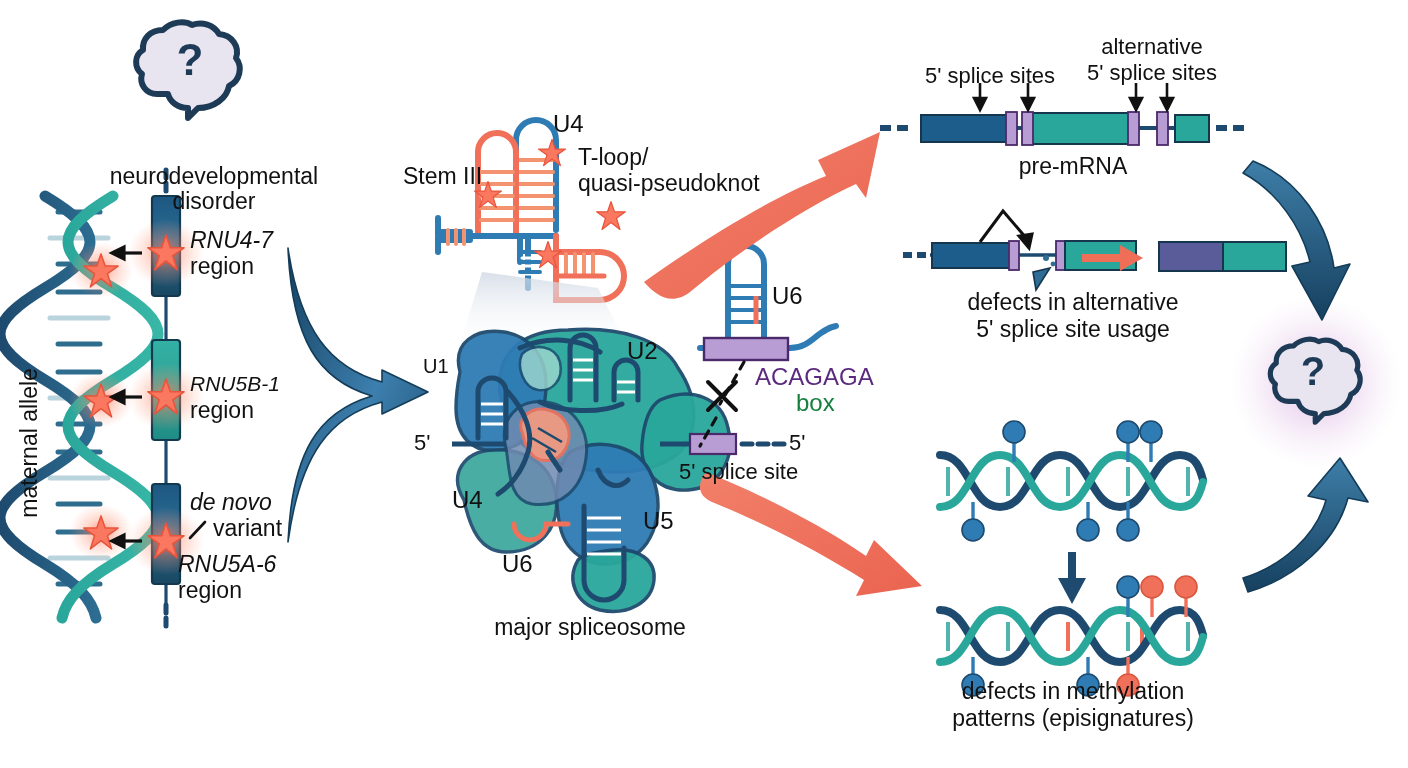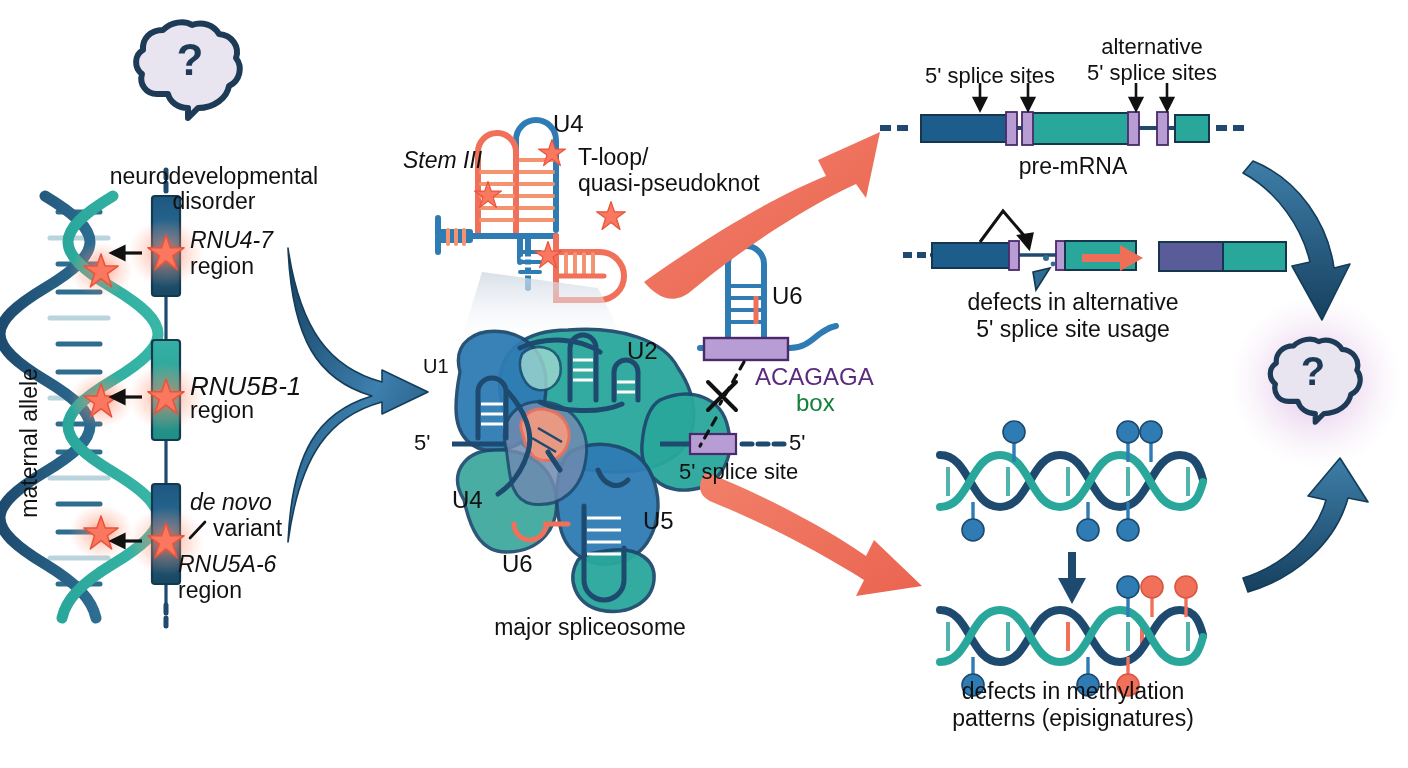--- a/index.html
+++ b/index.html
@@ -541,32 +541,32 @@
   <div class="lbl ctr" style="left:190px; top:112px; font-size:23px;">
     <span style="white-space:pre-line; display:block; text-align:center;margin-left:48px;">neurodevelopmental
 disorder</span>
   </div>
 
   <div class="lbl" style="left:-60px; top:430px; font-size:23px; transform:rotate(-90deg); transform-origin:center; width:180px; text-align:center;">maternal allele</div>
 
   <div class="lbl ital" style="left:190px; top:228px; font-size:23px;">RNU4-7</div>
   <div class="lbl" style="left:190px; top:254px; font-size:23px;">region</div>
 
-  <div class="lbl ital" style="left:190px; top:372px; font-size:26px;">RNU5B-1</div>
+  <div class="lbl ital" style="left:190px; top:372px; font-size:21px;">RNU5B-1</div>
   <div class="lbl" style="left:190px; top:398px; font-size:23px;">region</div>
 
   <div class="lbl ital" style="left:190px; top:490px; font-size:23px;">de novo</div>
   <div class="lbl" style="left:213px; top:516px; font-size:23px;">variant</div>
 
   <div class="lbl ital" style="left:178px; top:552px; font-size:23px;">RNU5A-6</div>
   <div class="lbl" style="left:178px; top:578px; font-size:23px;">region</div>
 
   <div class="lbl" style="left:553px; top:111px; font-size:24px;">U4</div>
 
-  <div class="lbl" style="left:403px; top:148px; font-size:23px;font-style:italic;">Stem III</div>
+  <div class="lbl" style="left:403px; top:164px; font-size:23px;">Stem III</div>
 
   <div class="lbl" style="left:578px; top:145px; font-size:23px; white-space:pre-line;">T-loop/
 quasi-pseudoknot</div>
 
   <div class="lbl" style="left:423px; top:355px; font-size:20px;">U1</div>
   <div class="lbl" style="left:627px; top:338px; font-size:24px;">U2</div>
   <div class="lbl" style="left:452px; top:487px; font-size:24px;">U4</div>
   <div class="lbl" style="left:643px; top:508px; font-size:24px;">U5</div>
   <div class="lbl" style="left:502px; top:551px; font-size:24px;">U6</div>
 

